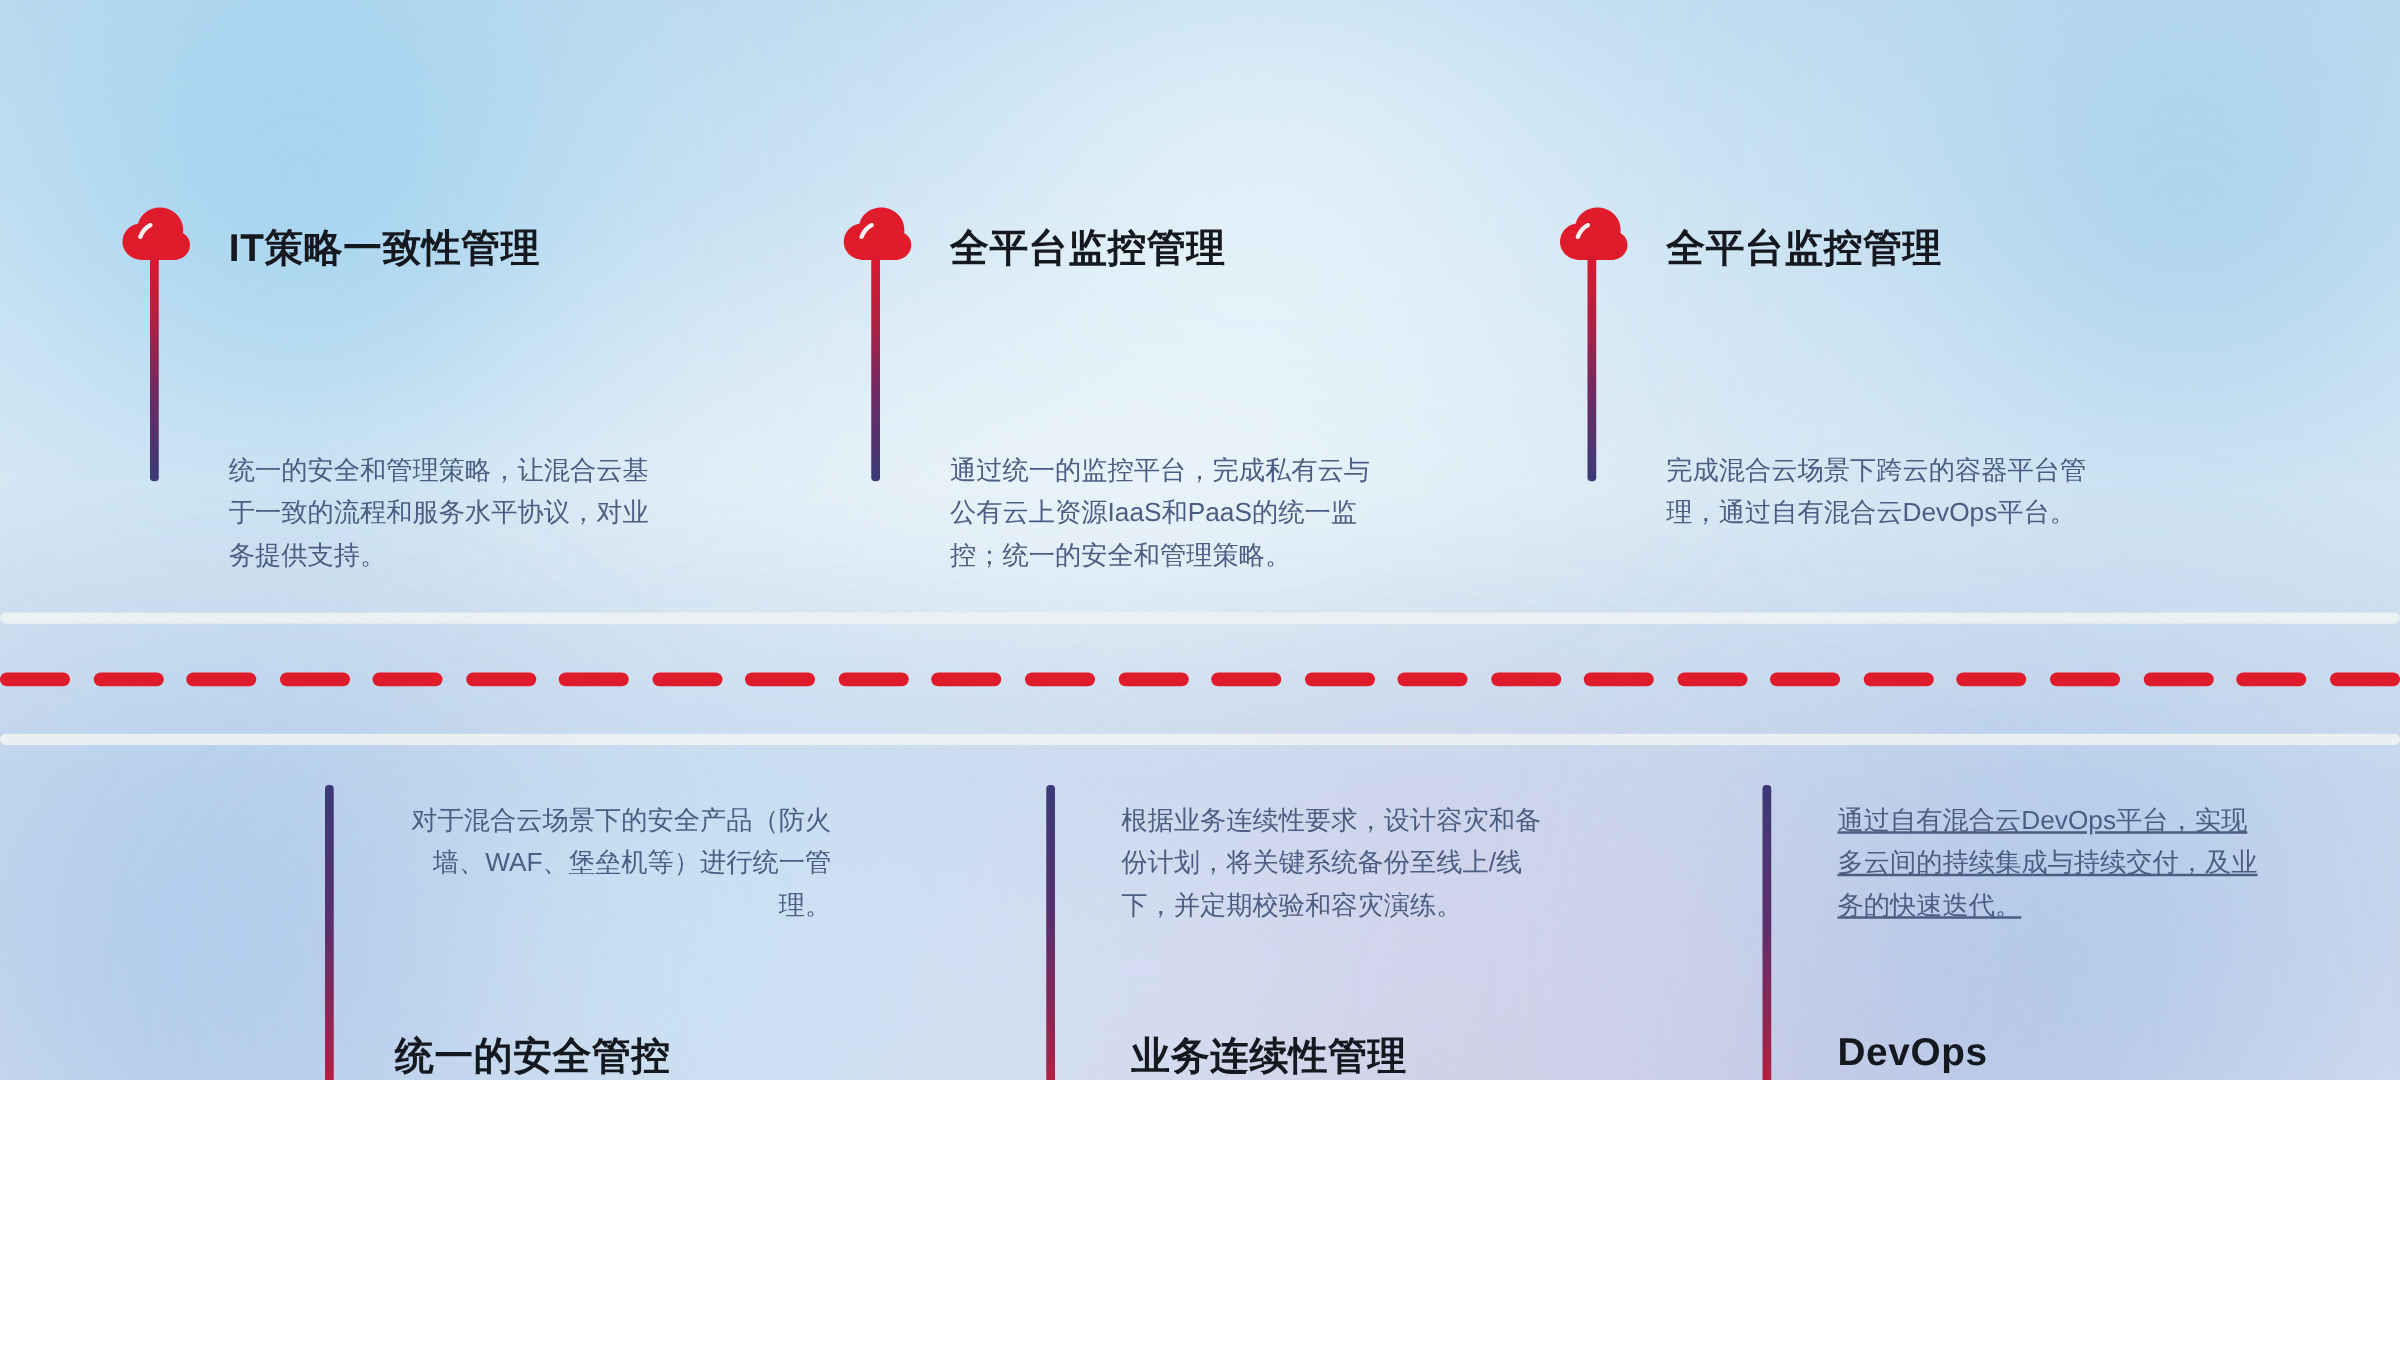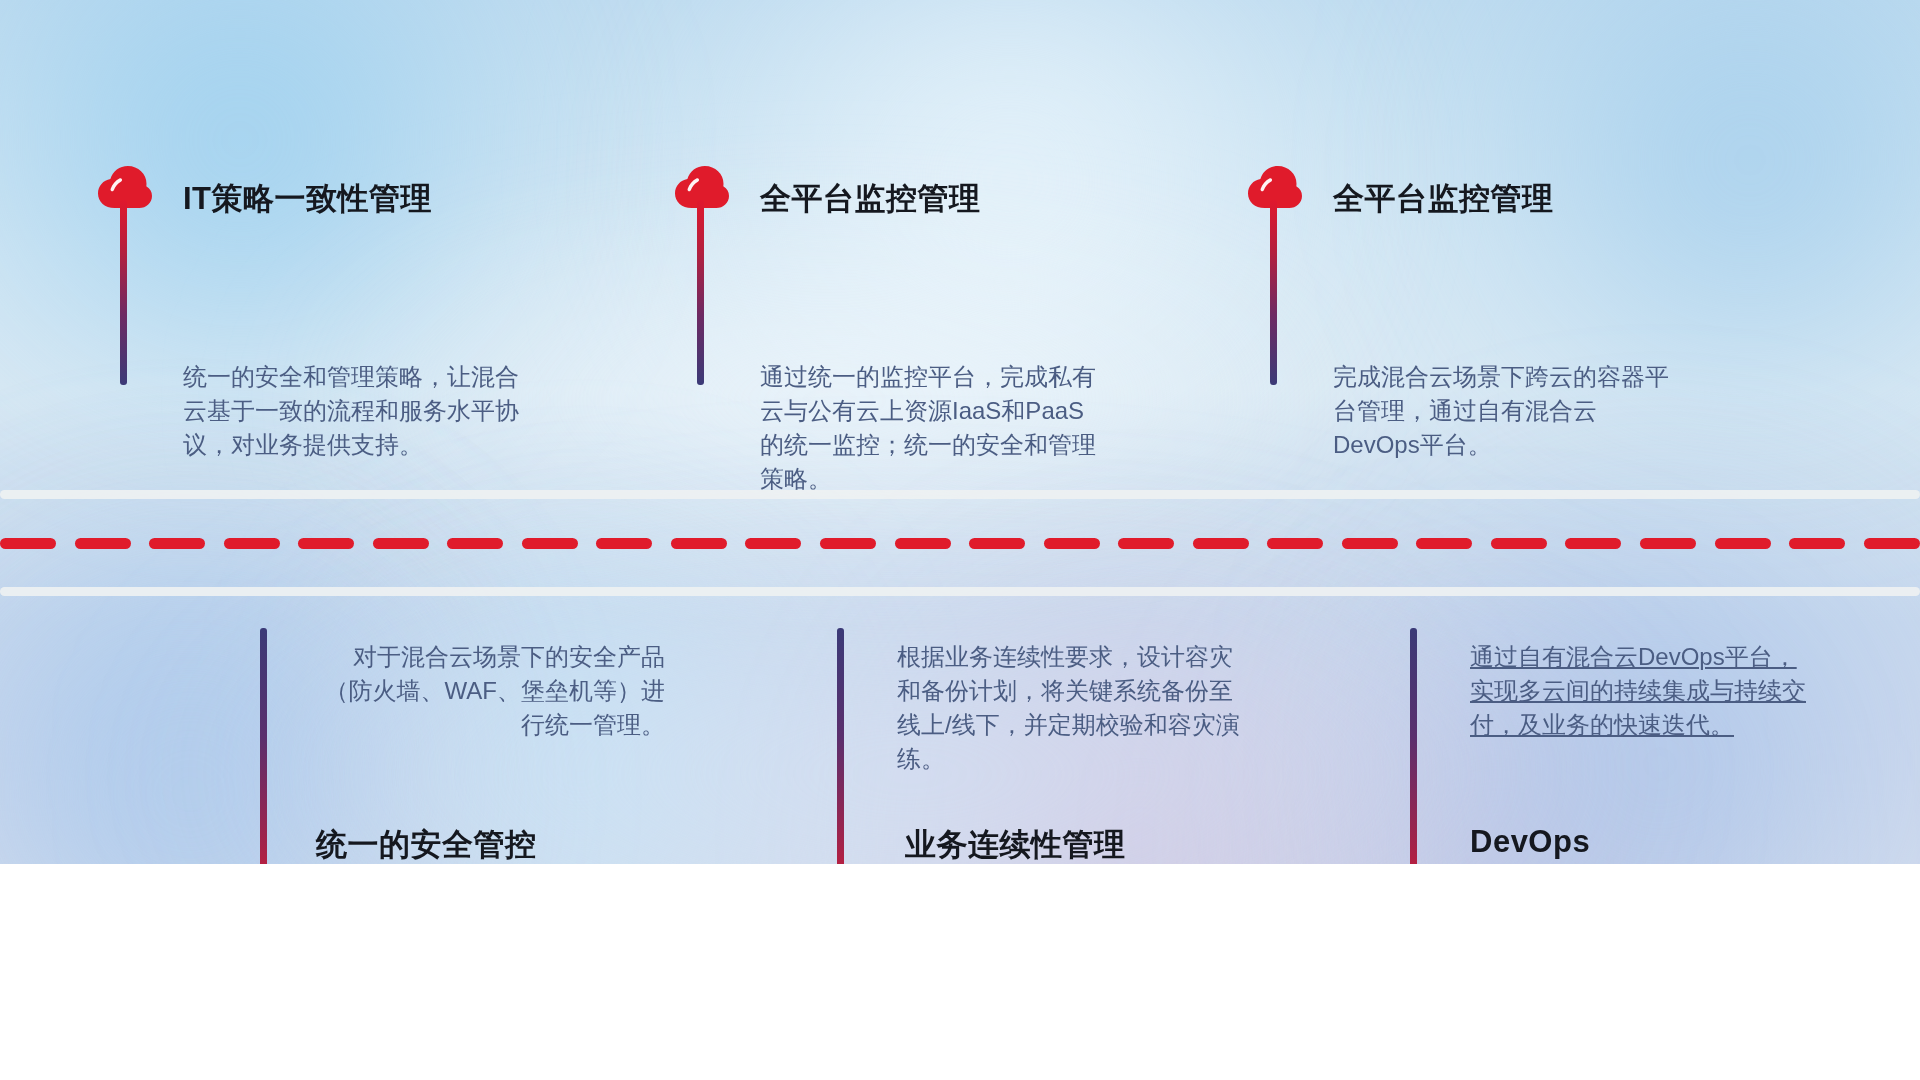--- a/index.html
+++ b/index.html
@@ -110,21 +110,21 @@
     position: absolute;
     font-size: 31px;
     font-weight: 700;
     color: #15181f;
     letter-spacing: 0.5px;
     white-space: nowrap;
   }
 
   .body-text {
     position: absolute;
-    font-size: 24px;
+    font-size: 21px;
     line-height: 34px;
     color: #4b5d83;
     width: 345px;
   }
 
   
   .road { position: absolute; left: 0; width: 1920px; }
   .road-edge {
     position: absolute;
     left: 0; width: 1920px; height: 9px;

